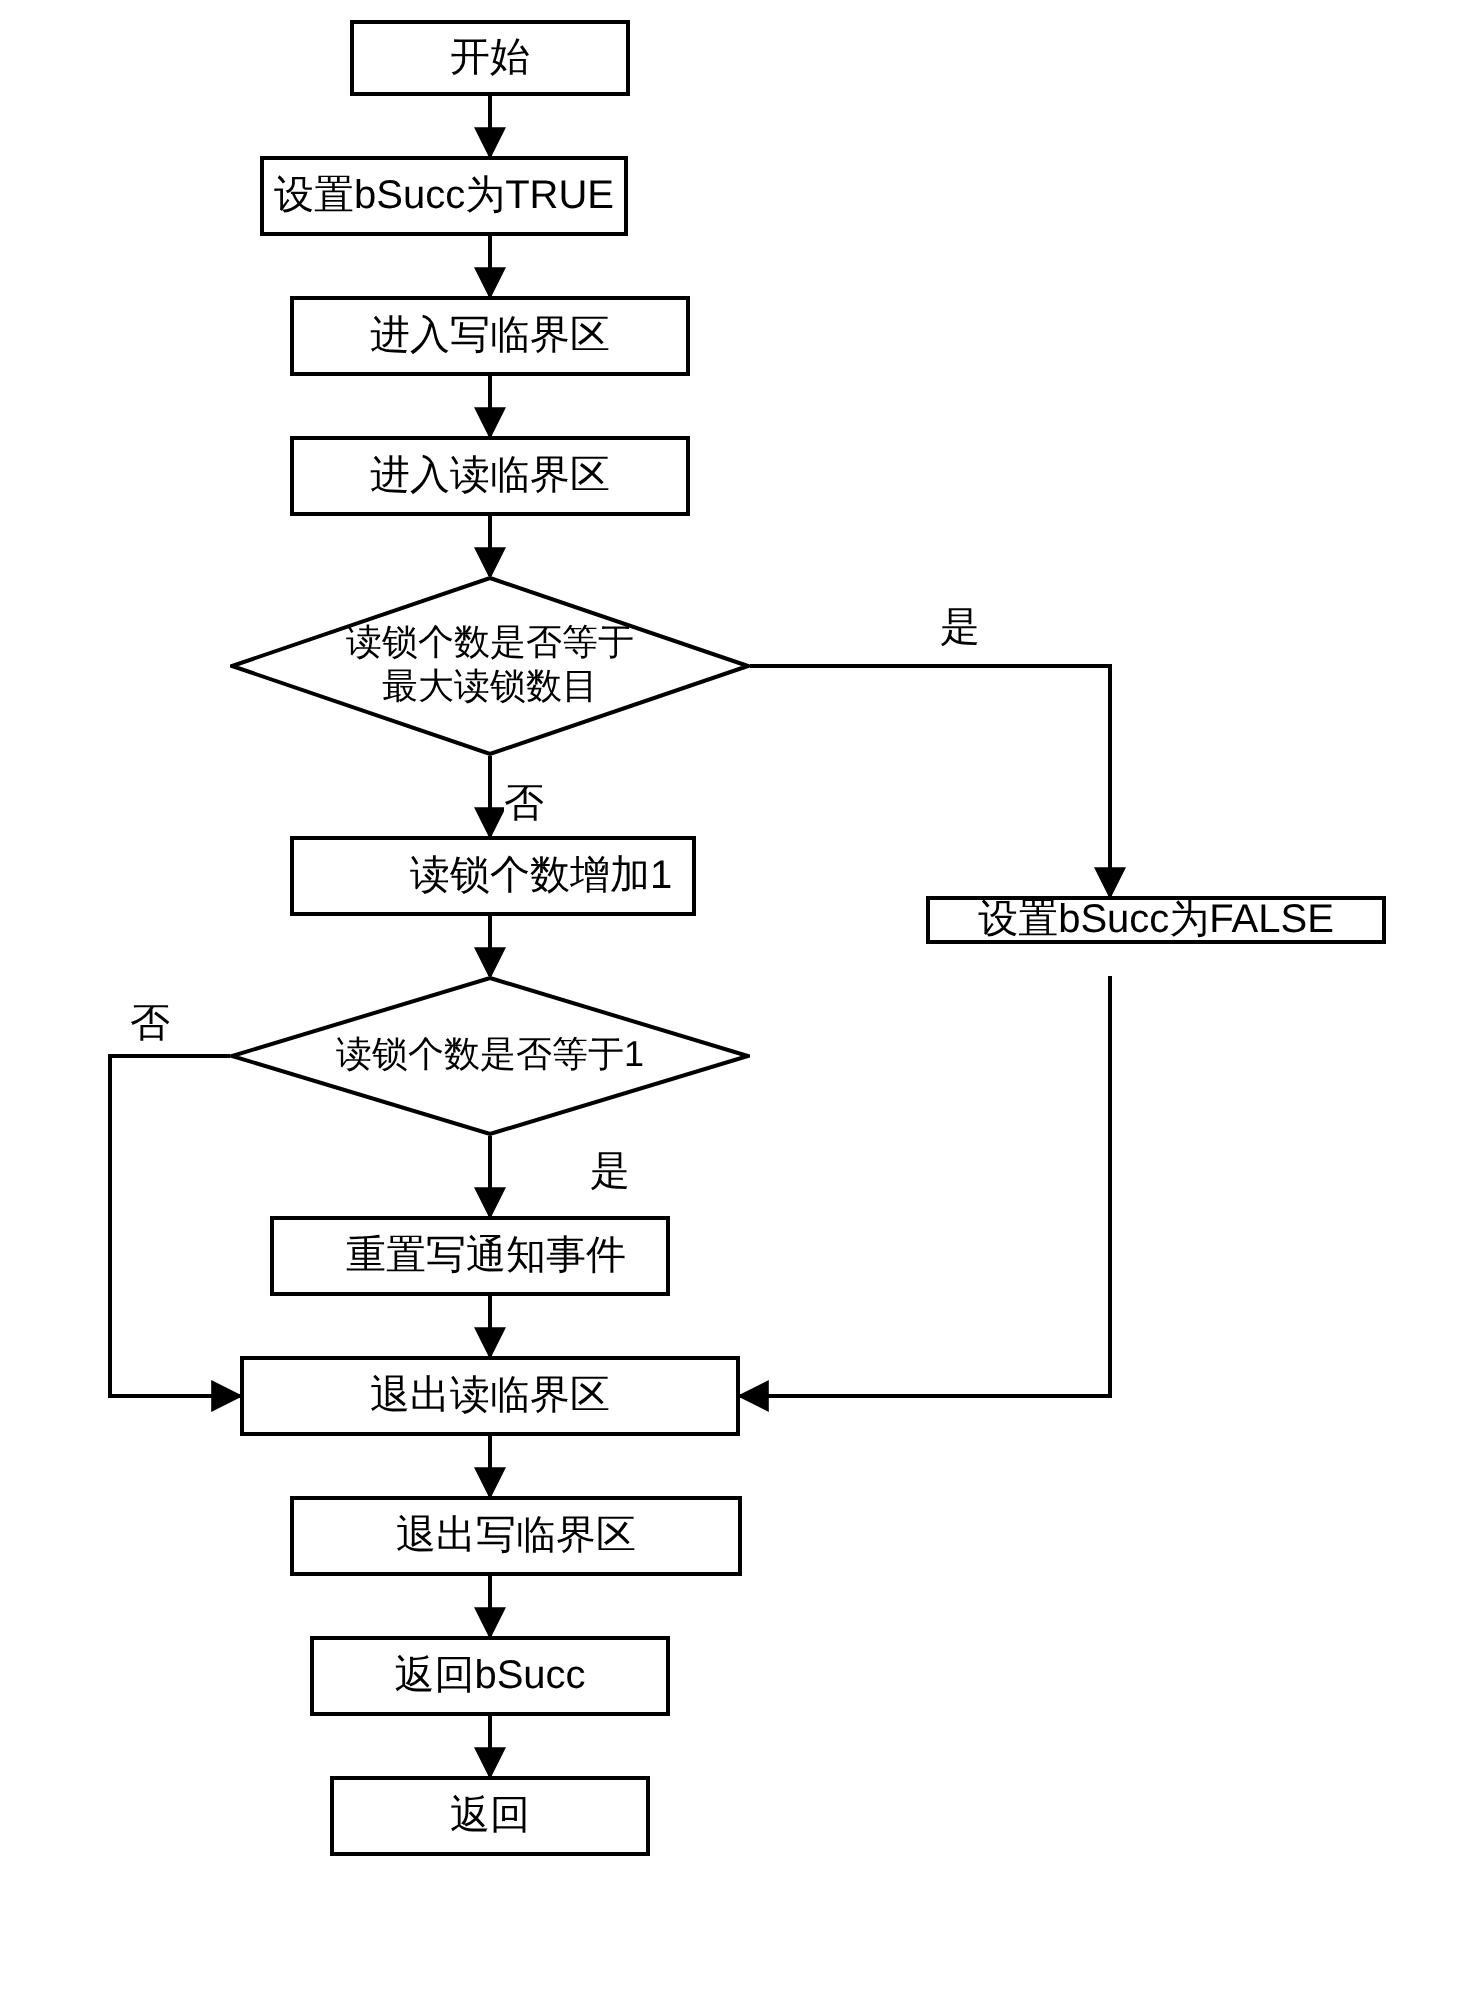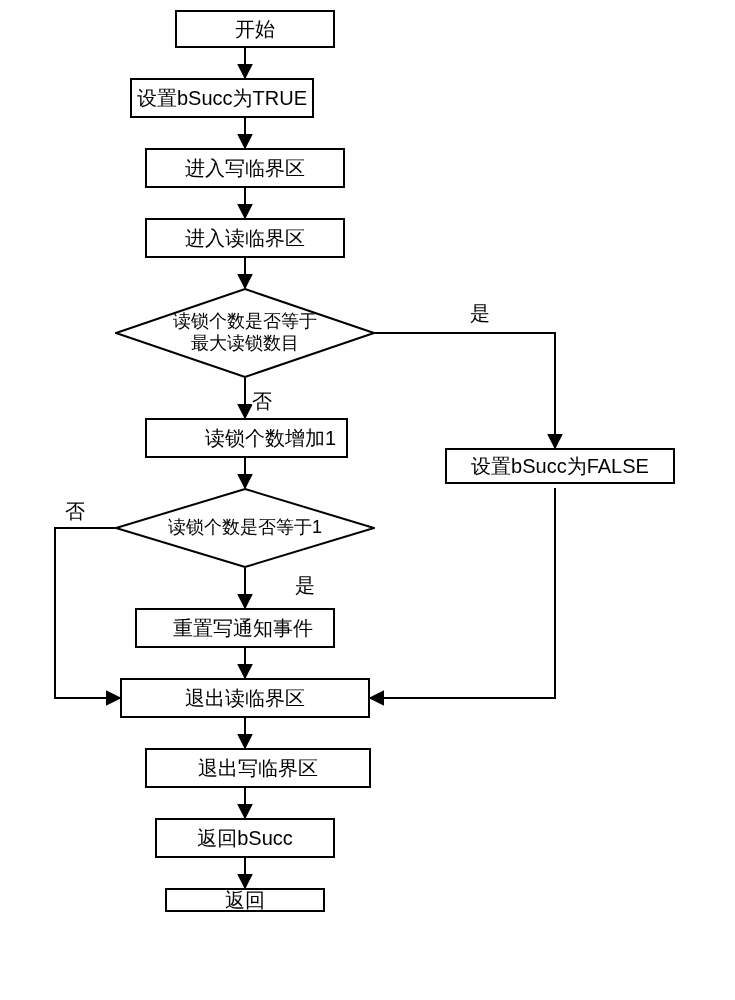--- a/index.html
+++ b/index.html
@@ -78,21 +78,21 @@
   <line x1="245" y1="788" x2="245" y2="818" stroke="#000" stroke-width="2" marker-end="url(#arrow)"></line>
   <line x1="245" y1="858" x2="245" y2="888" stroke="#000" stroke-width="2" marker-end="url(#arrow)"></line>
 
   <polyline points="375,333 555,333 555,448" fill="none" stroke="#000" stroke-width="2" marker-end="url(#arrow)"></polyline>
 
   <polyline points="555,488 555,698 370,698" fill="none" stroke="#000" stroke-width="2" marker-end="url(#arrow)"></polyline>
 
   <polyline points="115,528 55,528 55,698 120,698" fill="none" stroke="#000" stroke-width="2" marker-end="url(#arrow)"></polyline>
 </svg>
 
-<div class="node" style="left:175px; top:10px; width:160px; height:38px;">
+<div class="node" style="left:175px; top:10px; width:140px; height:38px;">
   <span>开始</span>
 </div>
 
 <div class="node" style="left:130px; top:78px; width:184px; height:40px;">
   <span>设置bSucc为TRUE</span>
 </div>
 
 <div class="node" style="left:145px; top:148px; width:200px; height:40px;">
   <span>进入写临界区</span>
 </div>
@@ -105,21 +105,21 @@
   <svg width="260" height="90">
       <polygon points="130,1 259,45 130,89 1,45" fill="#fff" stroke="#000" stroke-width="2"></polygon>
     </svg>
   <div class="dlabel">读锁个数是否等于<br>最大读锁数目</div>
 </div>
 
 <div class="node" style="left:145px; top:418px; width:203px; height:40px;padding-left:48px;">
   <span>读锁个数增加1</span>
 </div>
 
-<div class="node" style="left:445px; top:448px; width:230px; height:36px;">
+<div class="node" style="left:463px; top:448px; width:230px; height:24px;">
   <span>设置bSucc为FALSE</span>
 </div>
 
 <div class="diamond" style="left:115px; top:488px; width:260px; height:80px;">
   <svg width="260" height="80">
       <polygon points="130,1 259,40 130,79 1,40" fill="#fff" stroke="#000" stroke-width="2"></polygon>
     </svg>
   <div class="dlabel">读锁个数是否等于1</div>
 </div>
 
@@ -132,20 +132,20 @@
 </div>
 
 <div class="node" style="left:145px; top:748px; width:226px; height:40px;">
   <span>退出写临界区</span>
 </div>
 
 <div class="node" style="left:155px; top:818px; width:180px; height:40px;">
   <span>返回bSucc</span>
 </div>
 
-<div class="node" style="left:165px; top:888px; width:160px; height:24px;">
+<div class="node" style="left:165px; top:888px; width:160px; height:40px;">
   <span>返回</span>
 </div>
 
 <div class="edge-label" style="left:470px; top:300px;">是</div>
 <div class="edge-label" style="left:252px; top:388px;">否</div>
 <div class="edge-label" style="left:295px; top:572px;">是</div>
 <div class="edge-label" style="left:65px; top:498px;">否</div>
 
 </body></html>

